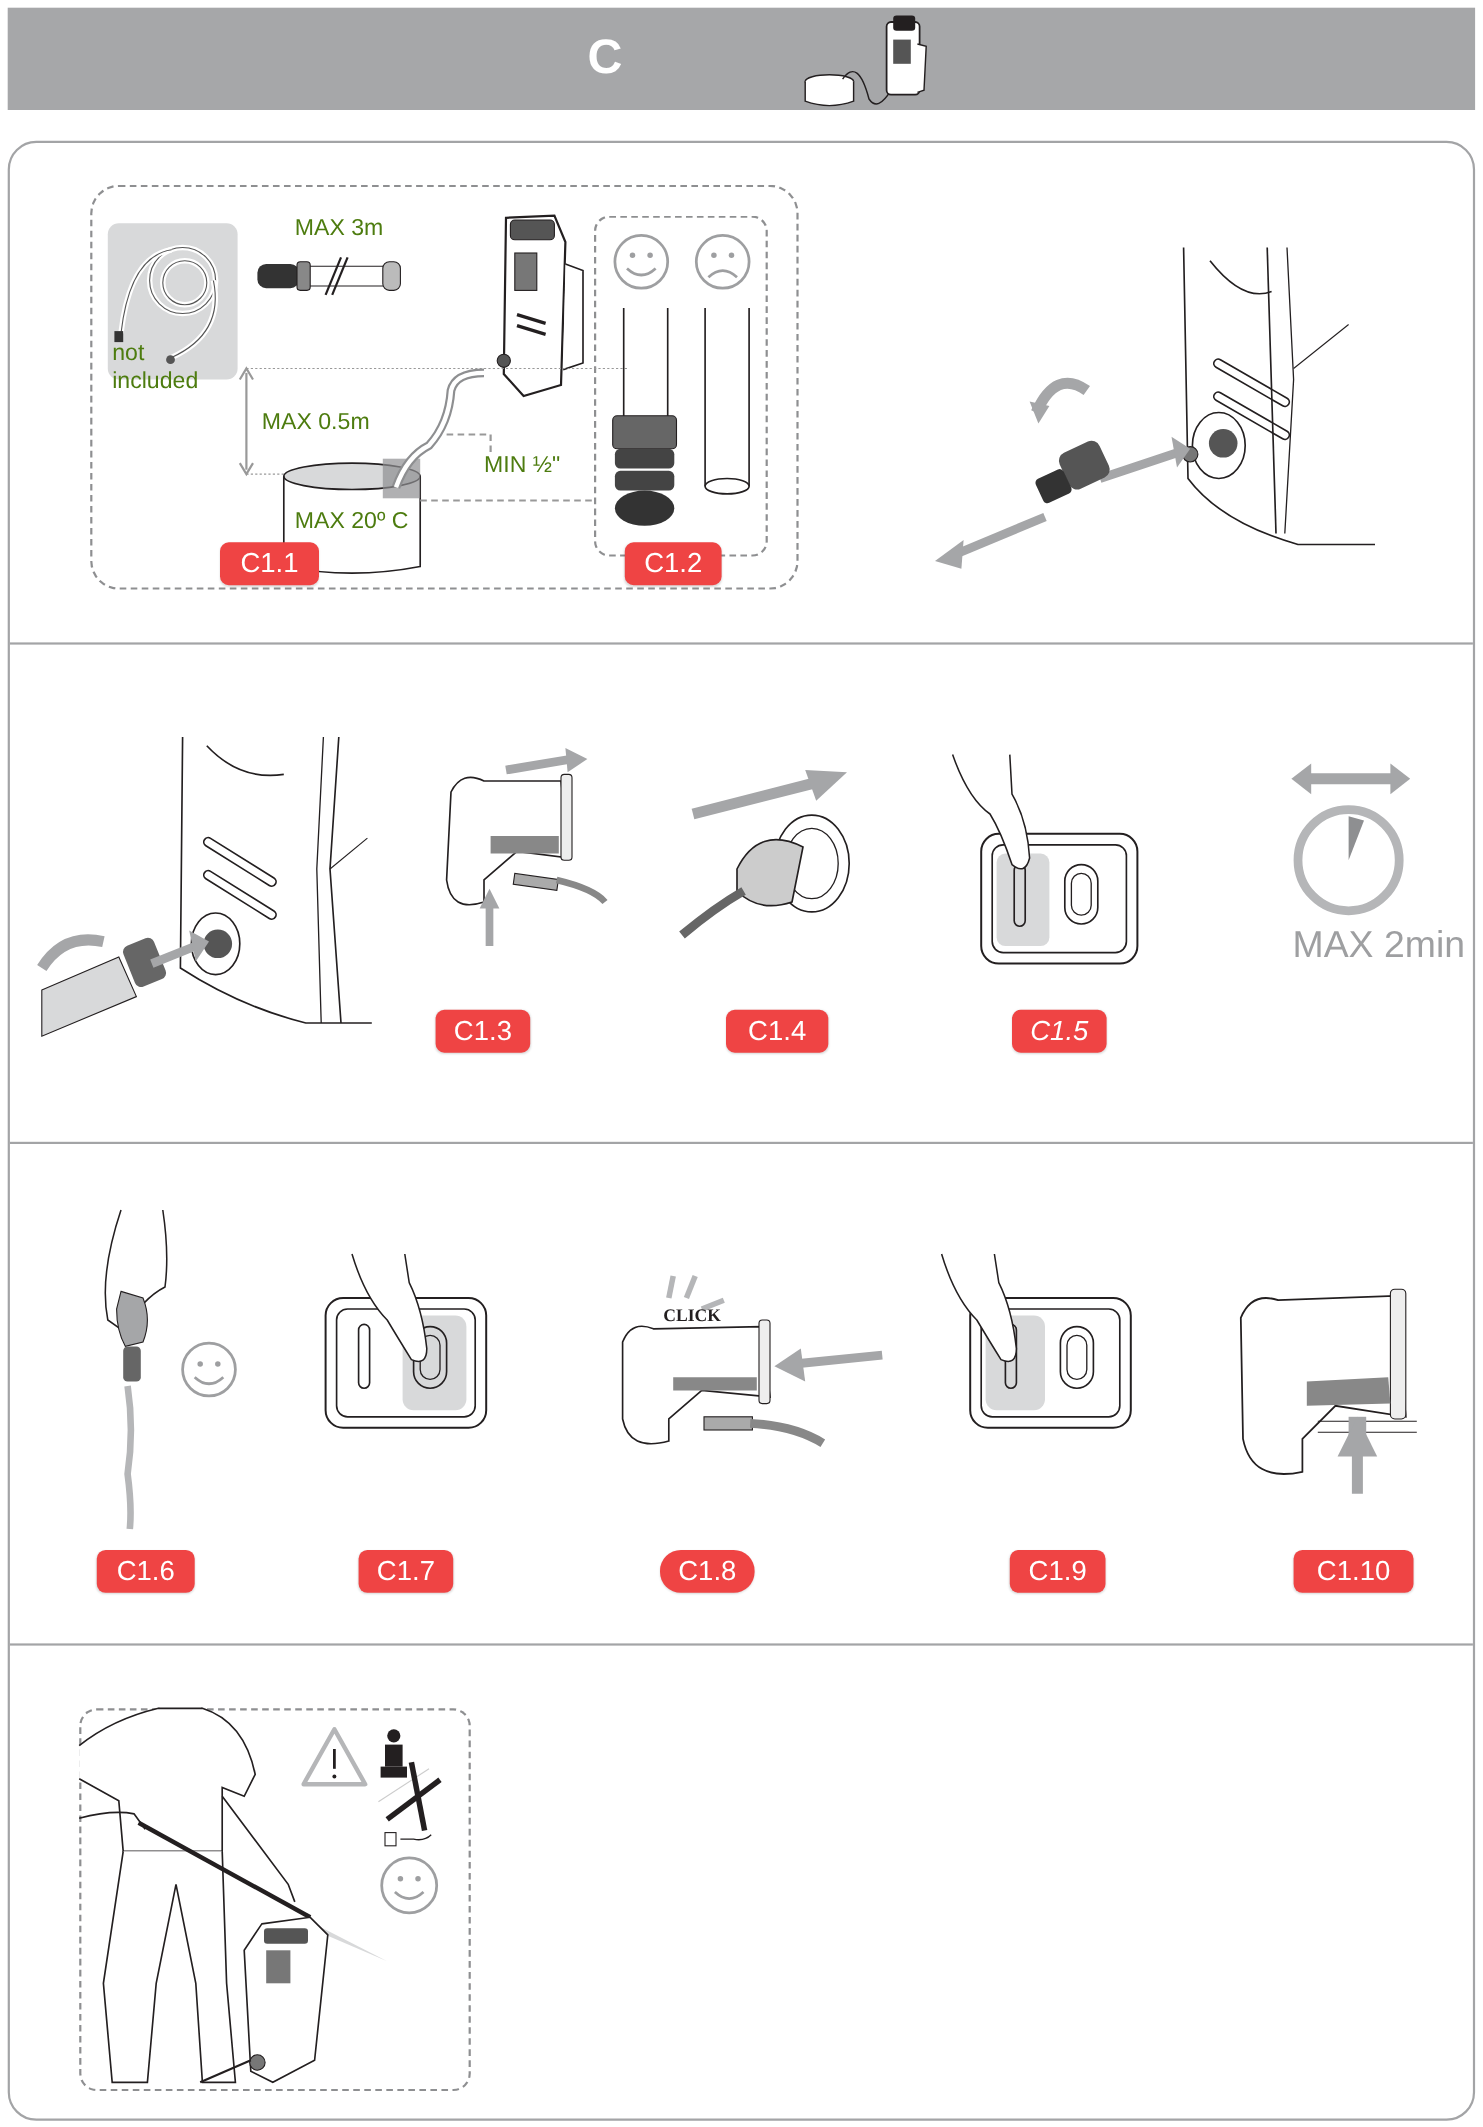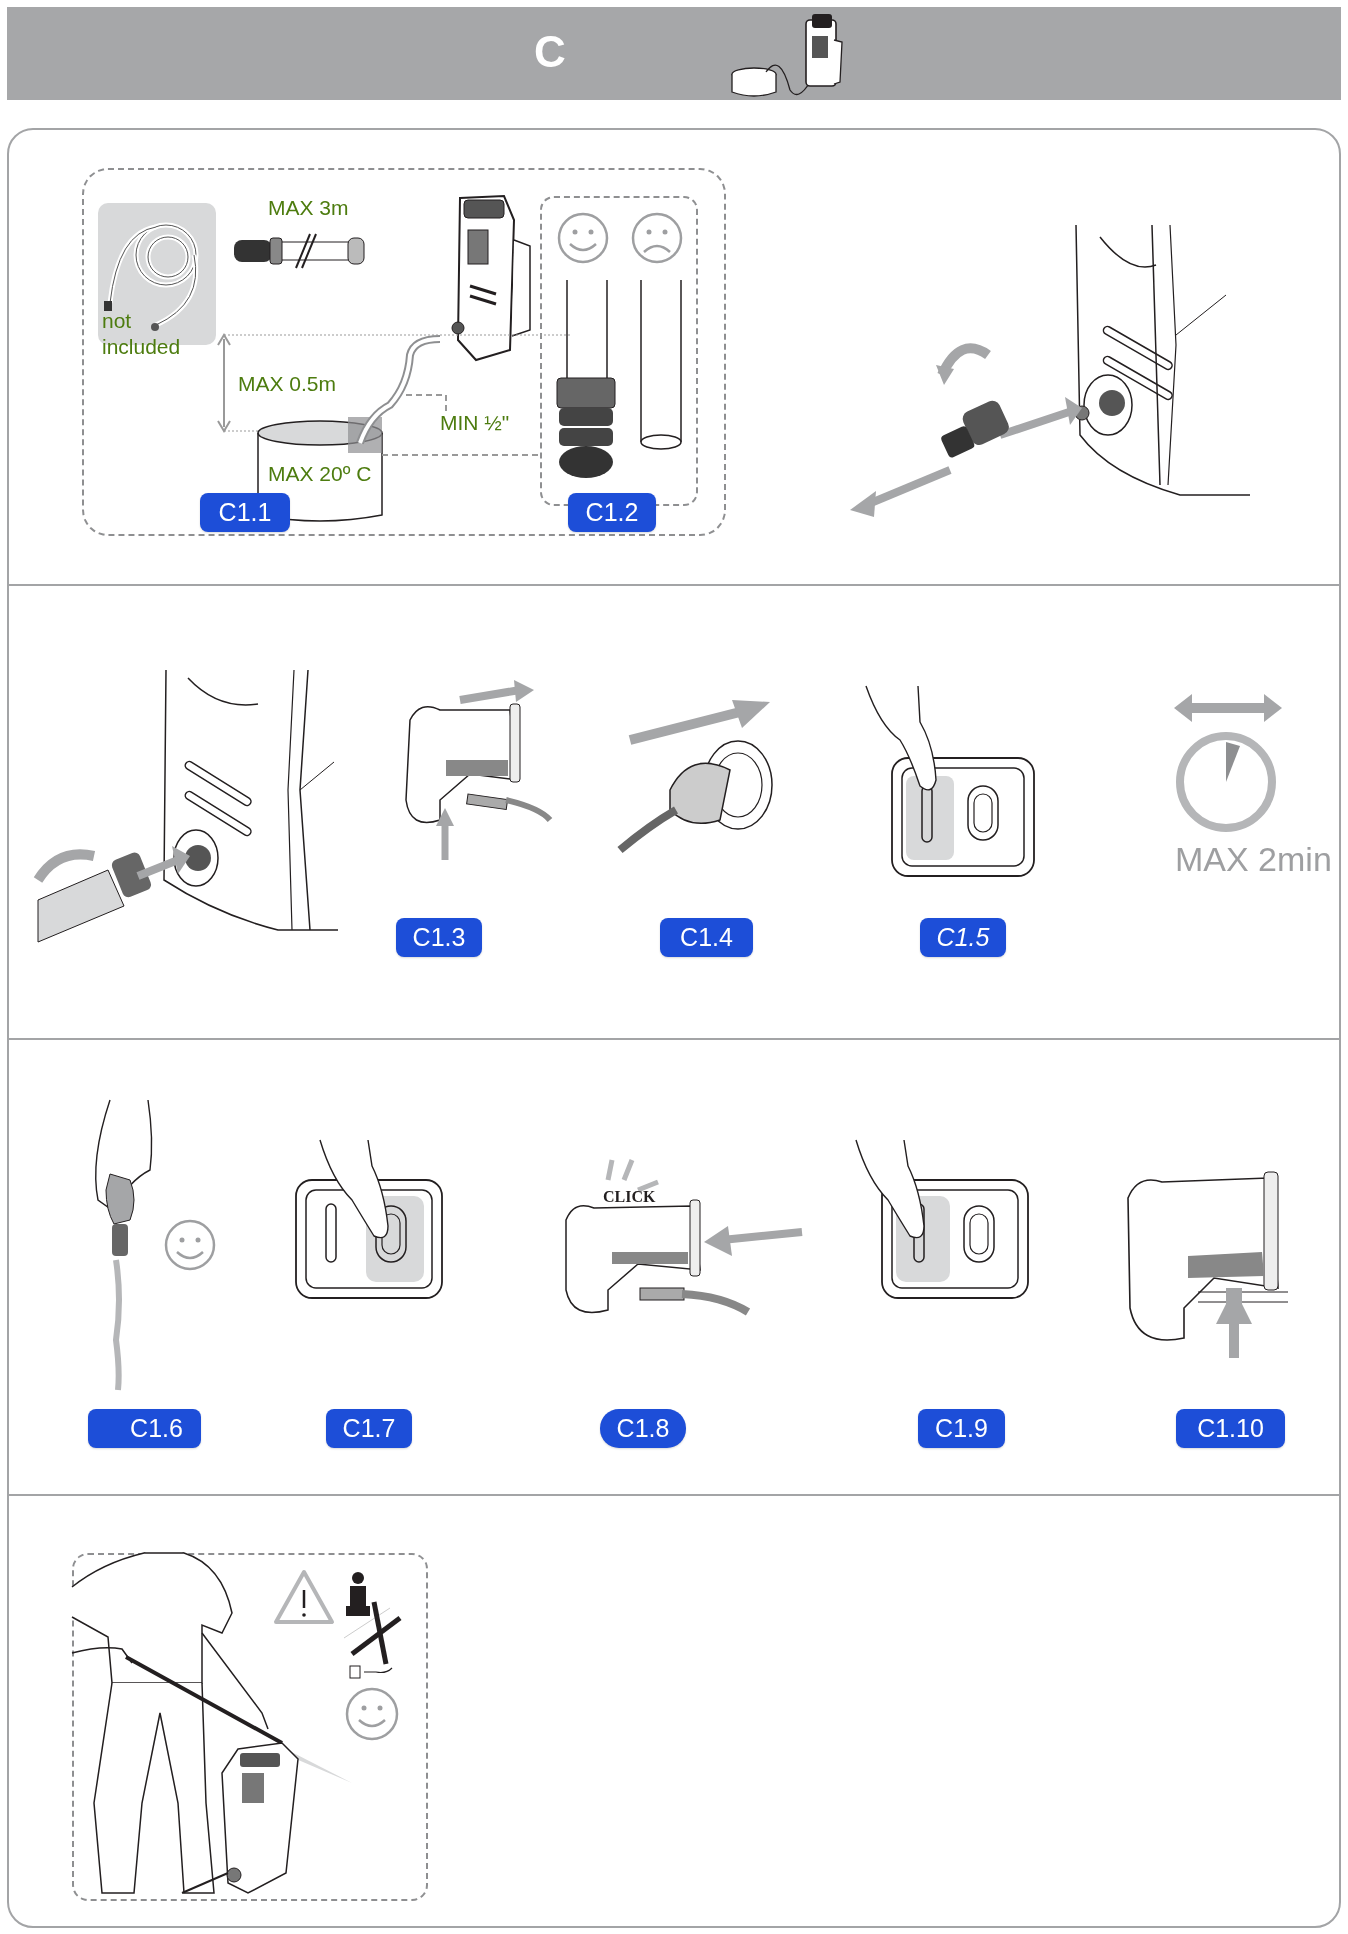--- a/index.html
+++ b/index.html
@@ -6,21 +6,21 @@
   body { width:1348px; height:1934px; position:relative; overflow:hidden;
          font-family:"Liberation Sans", "DejaVu Sans", sans-serif; color:#231f20; }
   .abs { position:absolute; }
   .header-bar { left:7px; top:7px; width:1334px; height:93px; background:#a6a7a9; }
   .header-letter { left:528px; top:22px; width:44px; text-align:center; color:#ffffff;
                    font-weight:bold; font-size:44px; line-height:60px; }
   .header-icon { left:728px; top:12px; width:120px; height:86px; }
   .outer-panel { left:7px; top:128px; width:1334px; height:1800px; border:2px solid #a3a4a6;
                  border-radius:26px; box-sizing:border-box; background:#fff; }
   .sep { left:9px; width:1330px; height:2px; background:#a3a4a6; }
-  .badge { background:#1d4ed8; color:#ffffff; border-radius:8px; font-size:25px; height:39px;
+  .badge { background:#ef4444; color:#ffffff; border-radius:8px; font-size:25px; height:39px;
            line-height:39px; text-align:center; box-shadow:0 1px 2px rgba(0,0,0,0.15); }
   .dash-box { border:2.5px dashed #8e8f91; border-radius:26px; box-sizing:border-box; }
   .lbl { font-size:21px; color:#4d7c0f; white-space:nowrap; }
   .gray-text { color:#9e9fa1; font-size:34px; white-space:nowrap;margin-left:41px; }
   .not-incl { background:#d8d9da; border-radius:10px; }
   svg { overflow:visible; }
 </style>
 </head>
 <body>
 
@@ -215,21 +215,21 @@
   <path d="M20 74 L40 80 Q48 100 40 120 L24 124 Q16 110 16 90 Z" fill="#a5a6a8" stroke="#231f20"></path>
   <rect x="22" y="124" width="16" height="32" rx="4" fill="#666"></rect>
   <path d="M26 160 Q32 200 26 240 Q30 270 28 290" fill="none" stroke="#b5b6b8" stroke-width="6"></path>
   <g>
     <circle cx="100" cy="145" r="24" fill="none" stroke="#9e9fa1" stroke-width="2.5"></circle>
     <circle cx="92" cy="140" r="2.5" fill="#9e9fa1"></circle>
       <circle cx="108" cy="140" r="2.5" fill="#9e9fa1"></circle>
     <path d="M87 152 Q100 164 113 152" fill="none" stroke="#9e9fa1" stroke-width="2.5"></path>
   </g>
 </svg>
-<div class="abs badge" style="left:88px; top:1409px; width:89px;padding-left:24px;">C1.6</div>
+<div class="abs badge" style="left:88px; top:1409px; width:89px;">C1.6</div>
 
 <svg class="abs" style="left:292px; top:1140px;" width="160" height="180">
   <rect x="4" y="40" width="146" height="118" rx="16" fill="#fff" stroke="#231f20" stroke-width="1.8"></rect>
   <rect x="14" y="50" width="126" height="98" rx="10" fill="none" stroke="#231f20" stroke-width="1.5"></rect>
   <rect x="74" y="56" width="58" height="86" rx="10" fill="#d8d9da"></rect>
   <rect x="34" y="64" width="10" height="58" rx="5" fill="none" stroke="#231f20" stroke-width="1.5"></rect>
   <rect x="84" y="66" width="30" height="56" rx="15" fill="none" stroke="#231f20" stroke-width="1.5"></rect>
   <rect x="90" y="74" width="18" height="40" rx="9" fill="none" stroke="#231f20" stroke-width="1.2"></rect>
   <path d="M28 0 Q40 40 60 60 Q72 80 82 96 Q96 102 96 86 Q92 50 80 26 L76 0" fill="#fff" stroke="#231f20" stroke-width="1.4"></path>
 </svg>

